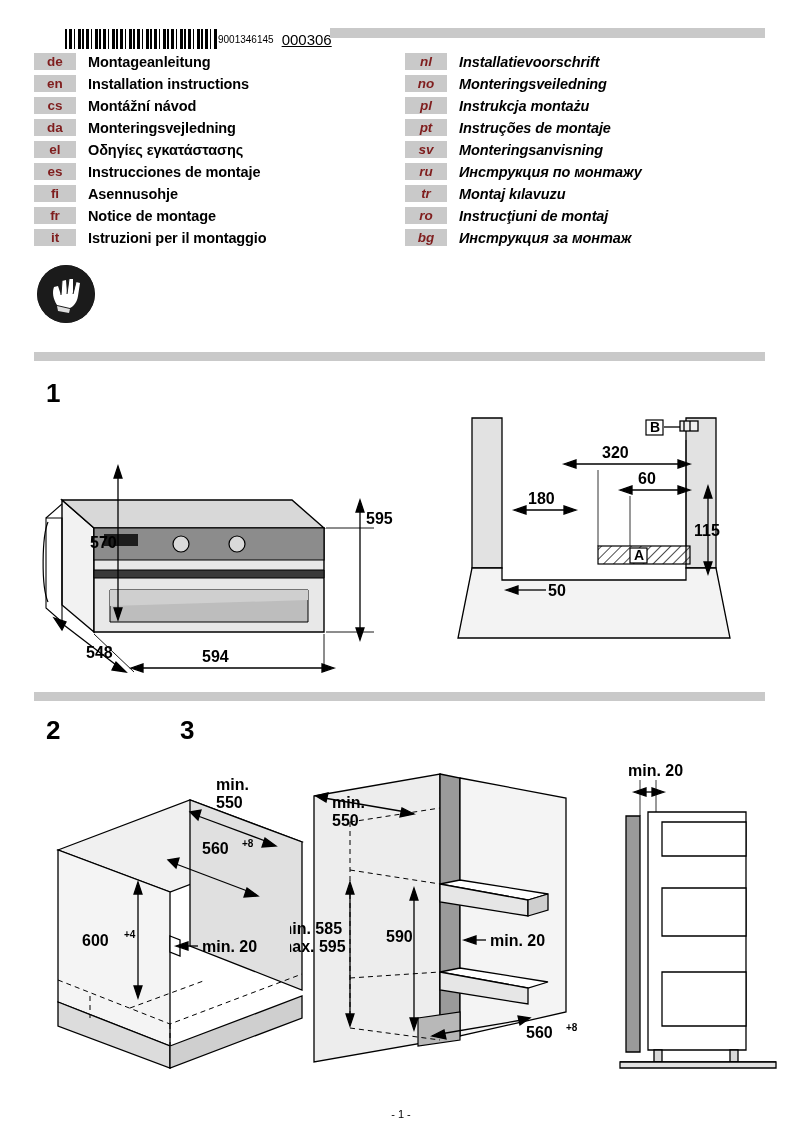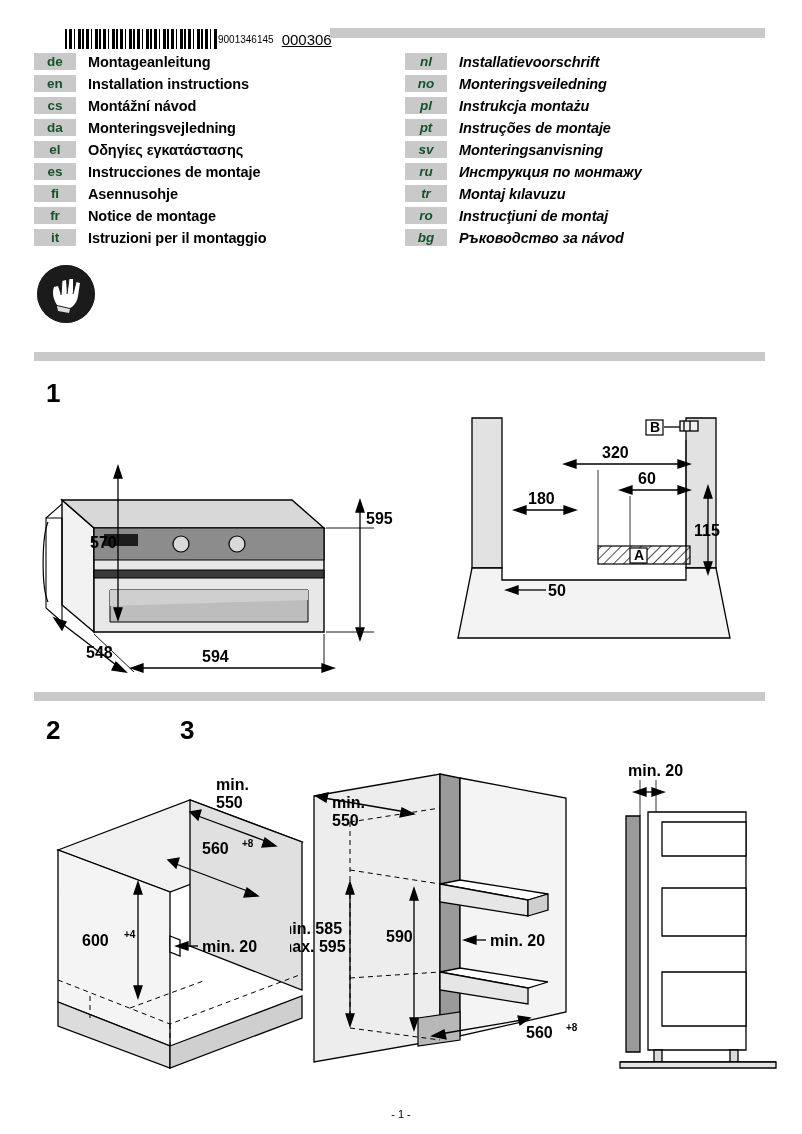--- a/index.html
+++ b/index.html
@@ -69,21 +69,21 @@
   .lang-col.right { left: 405px; top: 54px; font-style: italic; }
   .lang-row {
     display: flex;
     align-items: baseline;
     height: 22px;
   }
   .lang-code {
     width: 42px;
     min-width: 42px;
     background: #c9c9c9;
-    color: #14532d;
+    color: #7f1d1d;
     font-size: 13.5px;
     font-weight: bold;
     text-align: center;
     line-height: 17px;
     height: 17px;
     margin-right: 12px;
     position: relative;
     top: -1px;
   }
   .lang-name {
@@ -224,21 +224,21 @@
     <div class="lang-row">
       <span class="lang-code">tr</span>
       <span class="lang-name">Montaj kılavuzu</span>
     </div>
     <div class="lang-row">
       <span class="lang-code">ro</span>
       <span class="lang-name">Instrucţiuni de montaj</span>
     </div>
     <div class="lang-row">
       <span class="lang-code">bg</span>
-      <span class="lang-name">Ръководство за návod</span>
+      <span class="lang-name">Инструкция за монтаж</span>
     </div>
   </div>
 
   <div class="glove-badge">
     <svg width="58" height="58" viewBox="0 0 58 58">
       <circle cx="29" cy="29" r="29" fill="#1b1b1b"></circle>
       <g fill="#ffffff">
         <path d="M20 40 C16 34 15 27 17 22 L21 21 L24 30 L25 16 L29 15 L30 29 L32 14 L36 14 L36 29 L39 17 L43 18 L41 31 C40 37 37 41 33 43 Z"></path>
         <path d="M20 41 L33 44 L32 48 L21 46 Z" opacity="0.85"></path>
       </g>

